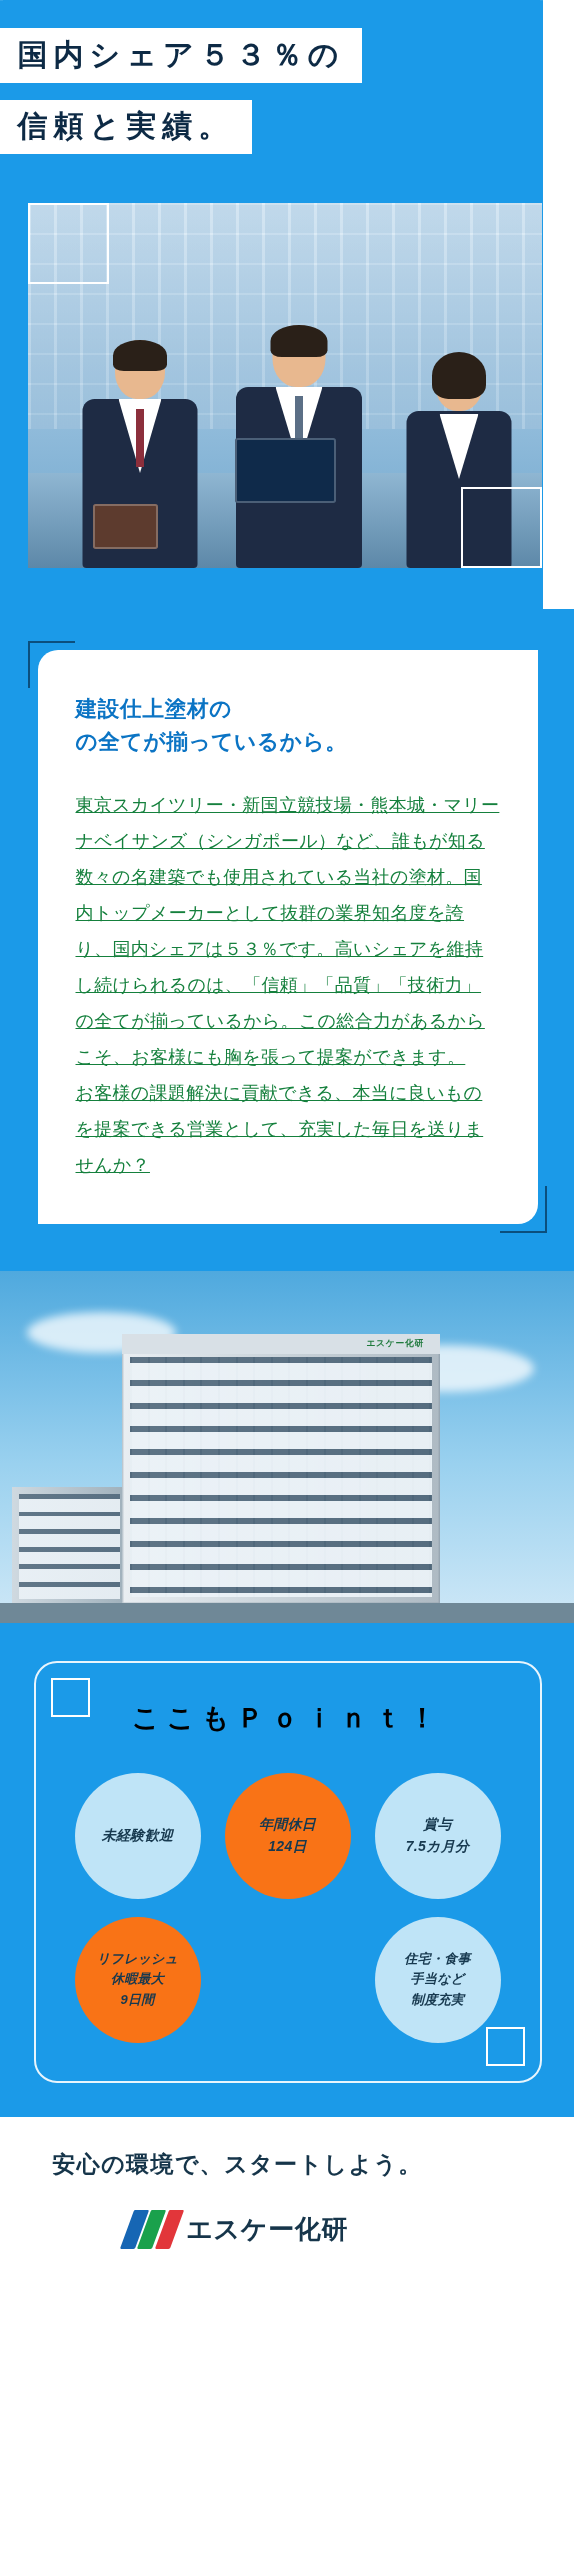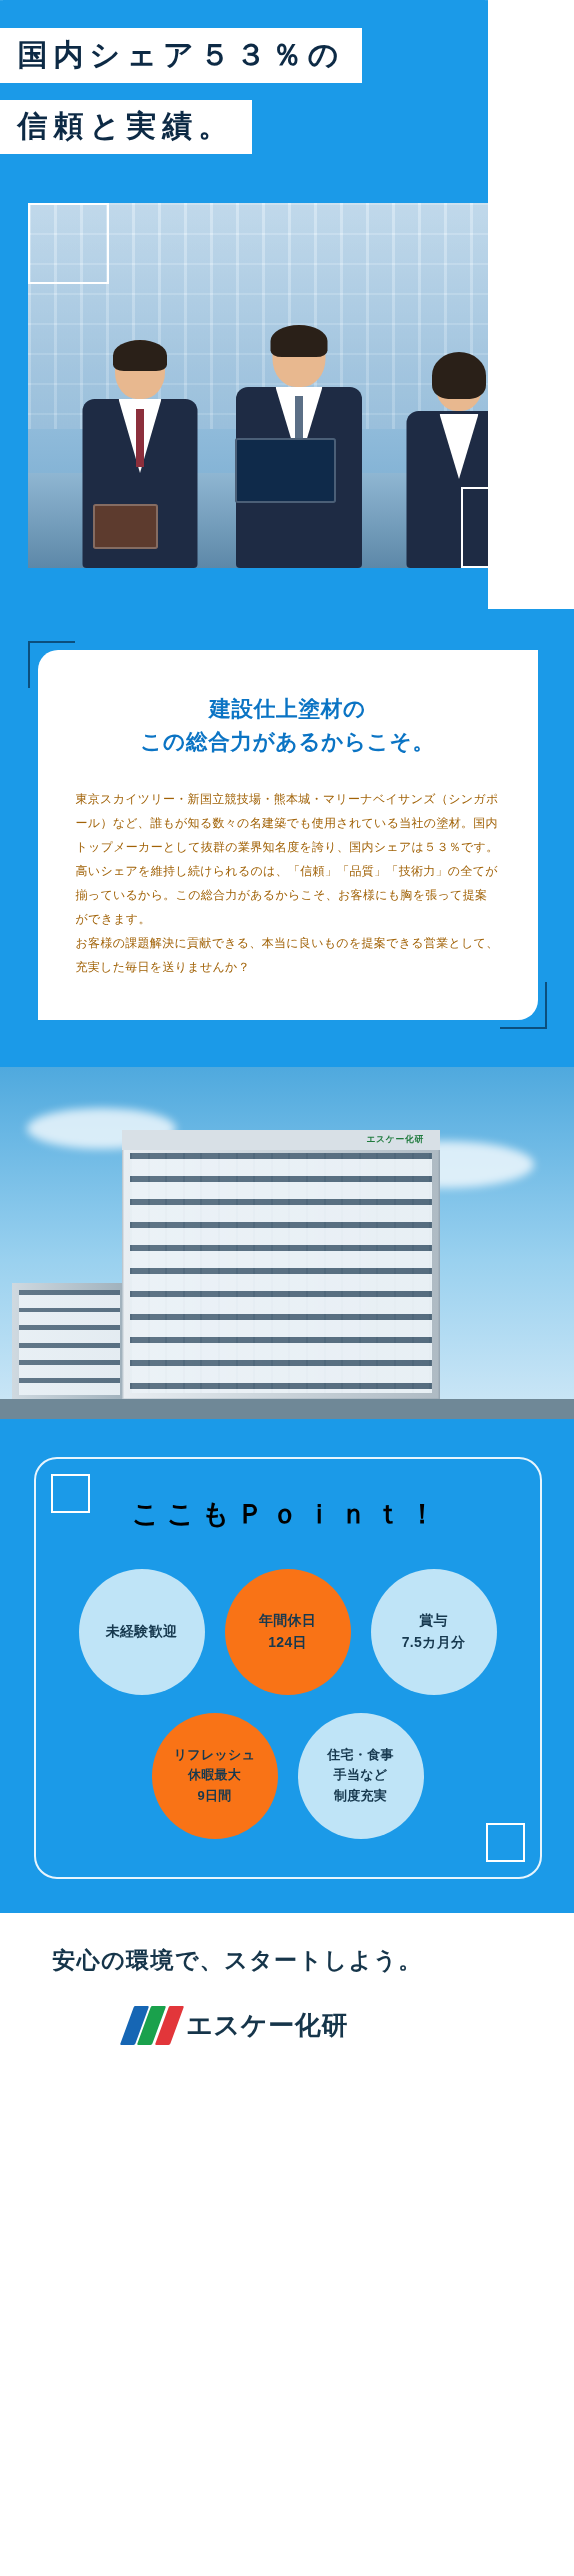--- a/index.html
+++ b/index.html
@@ -6,21 +6,21 @@
   html, body {
     width: 575px;
     background: #ffffff;
     font-family: "Liberation Sans", "DejaVu Sans", sans-serif;
   }
   body { width: 575px; height: 2576px; overflow: hidden; position: relative; }
 
   
   .hero {
     position: relative;
-    width: 488px;
+    width: 543px;
     height: 609px;
     background: linear-gradient(180deg, #1b9ae8 0%, #1b9ae8 100%);
     overflow: hidden;
   }
   .hero-bg-lines {
     position: absolute; inset: 0;
     background:
       linear-gradient(160deg, rgba(255,255,255,0.10) 0 1.4px, transparent 1.4px 81px),
       linear-gradient(200deg, rgba(255,255,255,0.08) 0 1.4px, transparent 1.4px 108px);
   }
@@ -126,33 +126,34 @@
   }
   .card-corner {
     position: absolute;
     border: 2px solid #0b4f7d;
     width: 47px; height: 47px;
   }
   .cc-tl { left: -9.5px; top: -9.5px; border-right: none; border-bottom: none; }
   .cc-br { right: -9.5px; bottom: -9.5px; border-left: none; border-top: none; }
 
   .card-title {
-    text-align: center;
+    text-align: left;
     color: #0b74c4;
     font-size: 21.6px;
     font-weight: 700;
     line-height: 1.55;
     letter-spacing: 0.7px;
     margin-bottom: 28px;
   }
   .card-body p {
-    color: #a16207;
-    font-size: 12px;
+    color: #15803d;
+    font-size: 18px;
     line-height: 2.0;
     letter-spacing: 0.3px;
+    text-decoration: underline;
   }
 
   
   .photo-building {
     position: relative;
     width: 575px;
     height: 352px;
     overflow: hidden;
     background: #8fc3e5;
   }
@@ -216,23 +217,24 @@
     text-align: center;
     color: #000000;
     font-size: 27px;
     font-weight: 700;
     letter-spacing: 7.4px;
     margin-bottom: 37px;
   }
   .bubbles {
     display: flex;
     flex-wrap: wrap;
-    justify-content: center;
+    justify-content: space-between;
     gap: 17.6px 20px;
     padding: 0 12px;
+    font-style: italic;
   }
   .bubble {
     width: 126px; height: 126px;
     border-radius: 50%;
     display: flex; align-items: center; justify-content: center;
     text-align: center;
     color: #17394f;
     font-size: 14px;
     font-weight: 700;
     line-height: 1.55;
@@ -331,21 +333,21 @@
   </div>
 </section>
 
 <section class="section-blue">
   <div class="card">
     <div class="card-corner cc-tl"></div>
     <div class="card-corner cc-br"></div>
 
     <h2 class="card-title">
       <span>建設仕上塗材の</span><br>
-      <span>この総合力があるからこそ。</span>
+      <span>の全てが揃っているから。</span>
     </h2>
 
     <div class="card-body">
       <p>東京スカイツリー・新国立競技場・熊本城・マリーナベイサンズ（シンガポール）など、誰もが知る数々の名建築でも使用されている当社の塗材。国内トップメーカーとして抜群の業界知名度を誇り、国内シェアは５３％です。高いシェアを維持し続けられるのは、「信頼」「品質」「技術力」の全てが揃っているから。この総合力があるからこそ、お客様にも胸を張って提案ができます。</p>
       <p>お客様の課題解決に貢献できる、本当に良いものを提案できる営業として、充実した毎日を送りませんか？</p>
     </div>
   </div>
 </section>
 
 <section class="photo-building">

